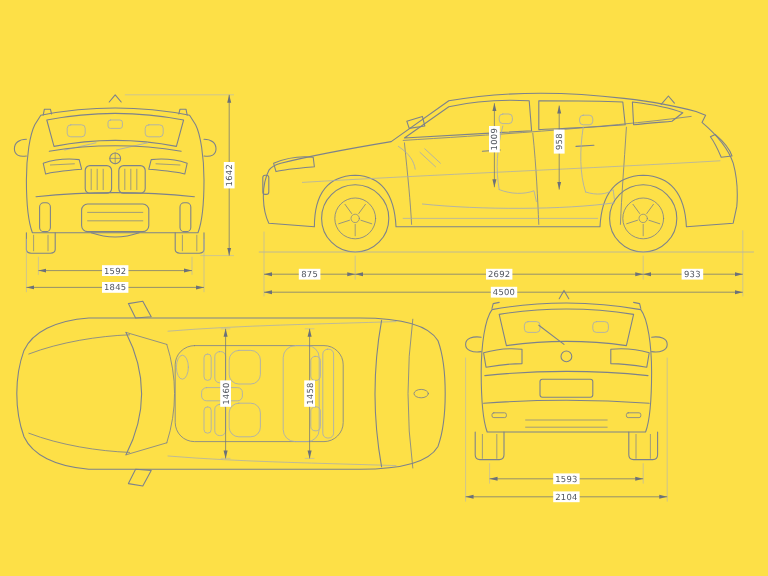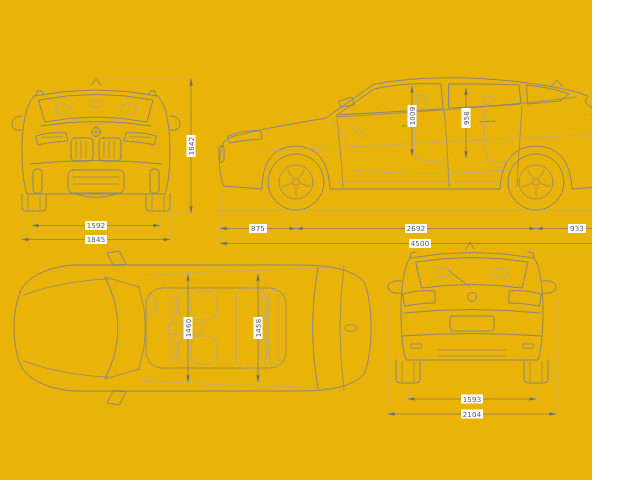--- a/index.html
+++ b/index.html
@@ -1,16 +1,16 @@
 <!DOCTYPE html>
 <html><head>
 <meta charset="utf-8">
 <style>
   html,body{margin:0;padding:0;background:#ffffff;}
-  .stage{width:592px;height:480px;position:relative;background:#eab308;overflow:hidden;}
+  .stage{width:640px;height:480px;position:relative;background:#fde047;overflow:hidden;}
   svg{display:block;}
   svg text{font-family:"DejaVu Sans", sans-serif;font-size:7px;letter-spacing:.2px;}
 </style>
 </head>
 <body>
 
 <div class="stage">
 <svg width="640" height="480" viewBox="0 0 640 480">
   <defs>
     <marker id="ah" viewBox="0 0 10 6" refX="9.5" refY="3" markerWidth="7" markerHeight="4.2" orient="auto-start-reverse" markerUnits="userSpaceOnUse">

